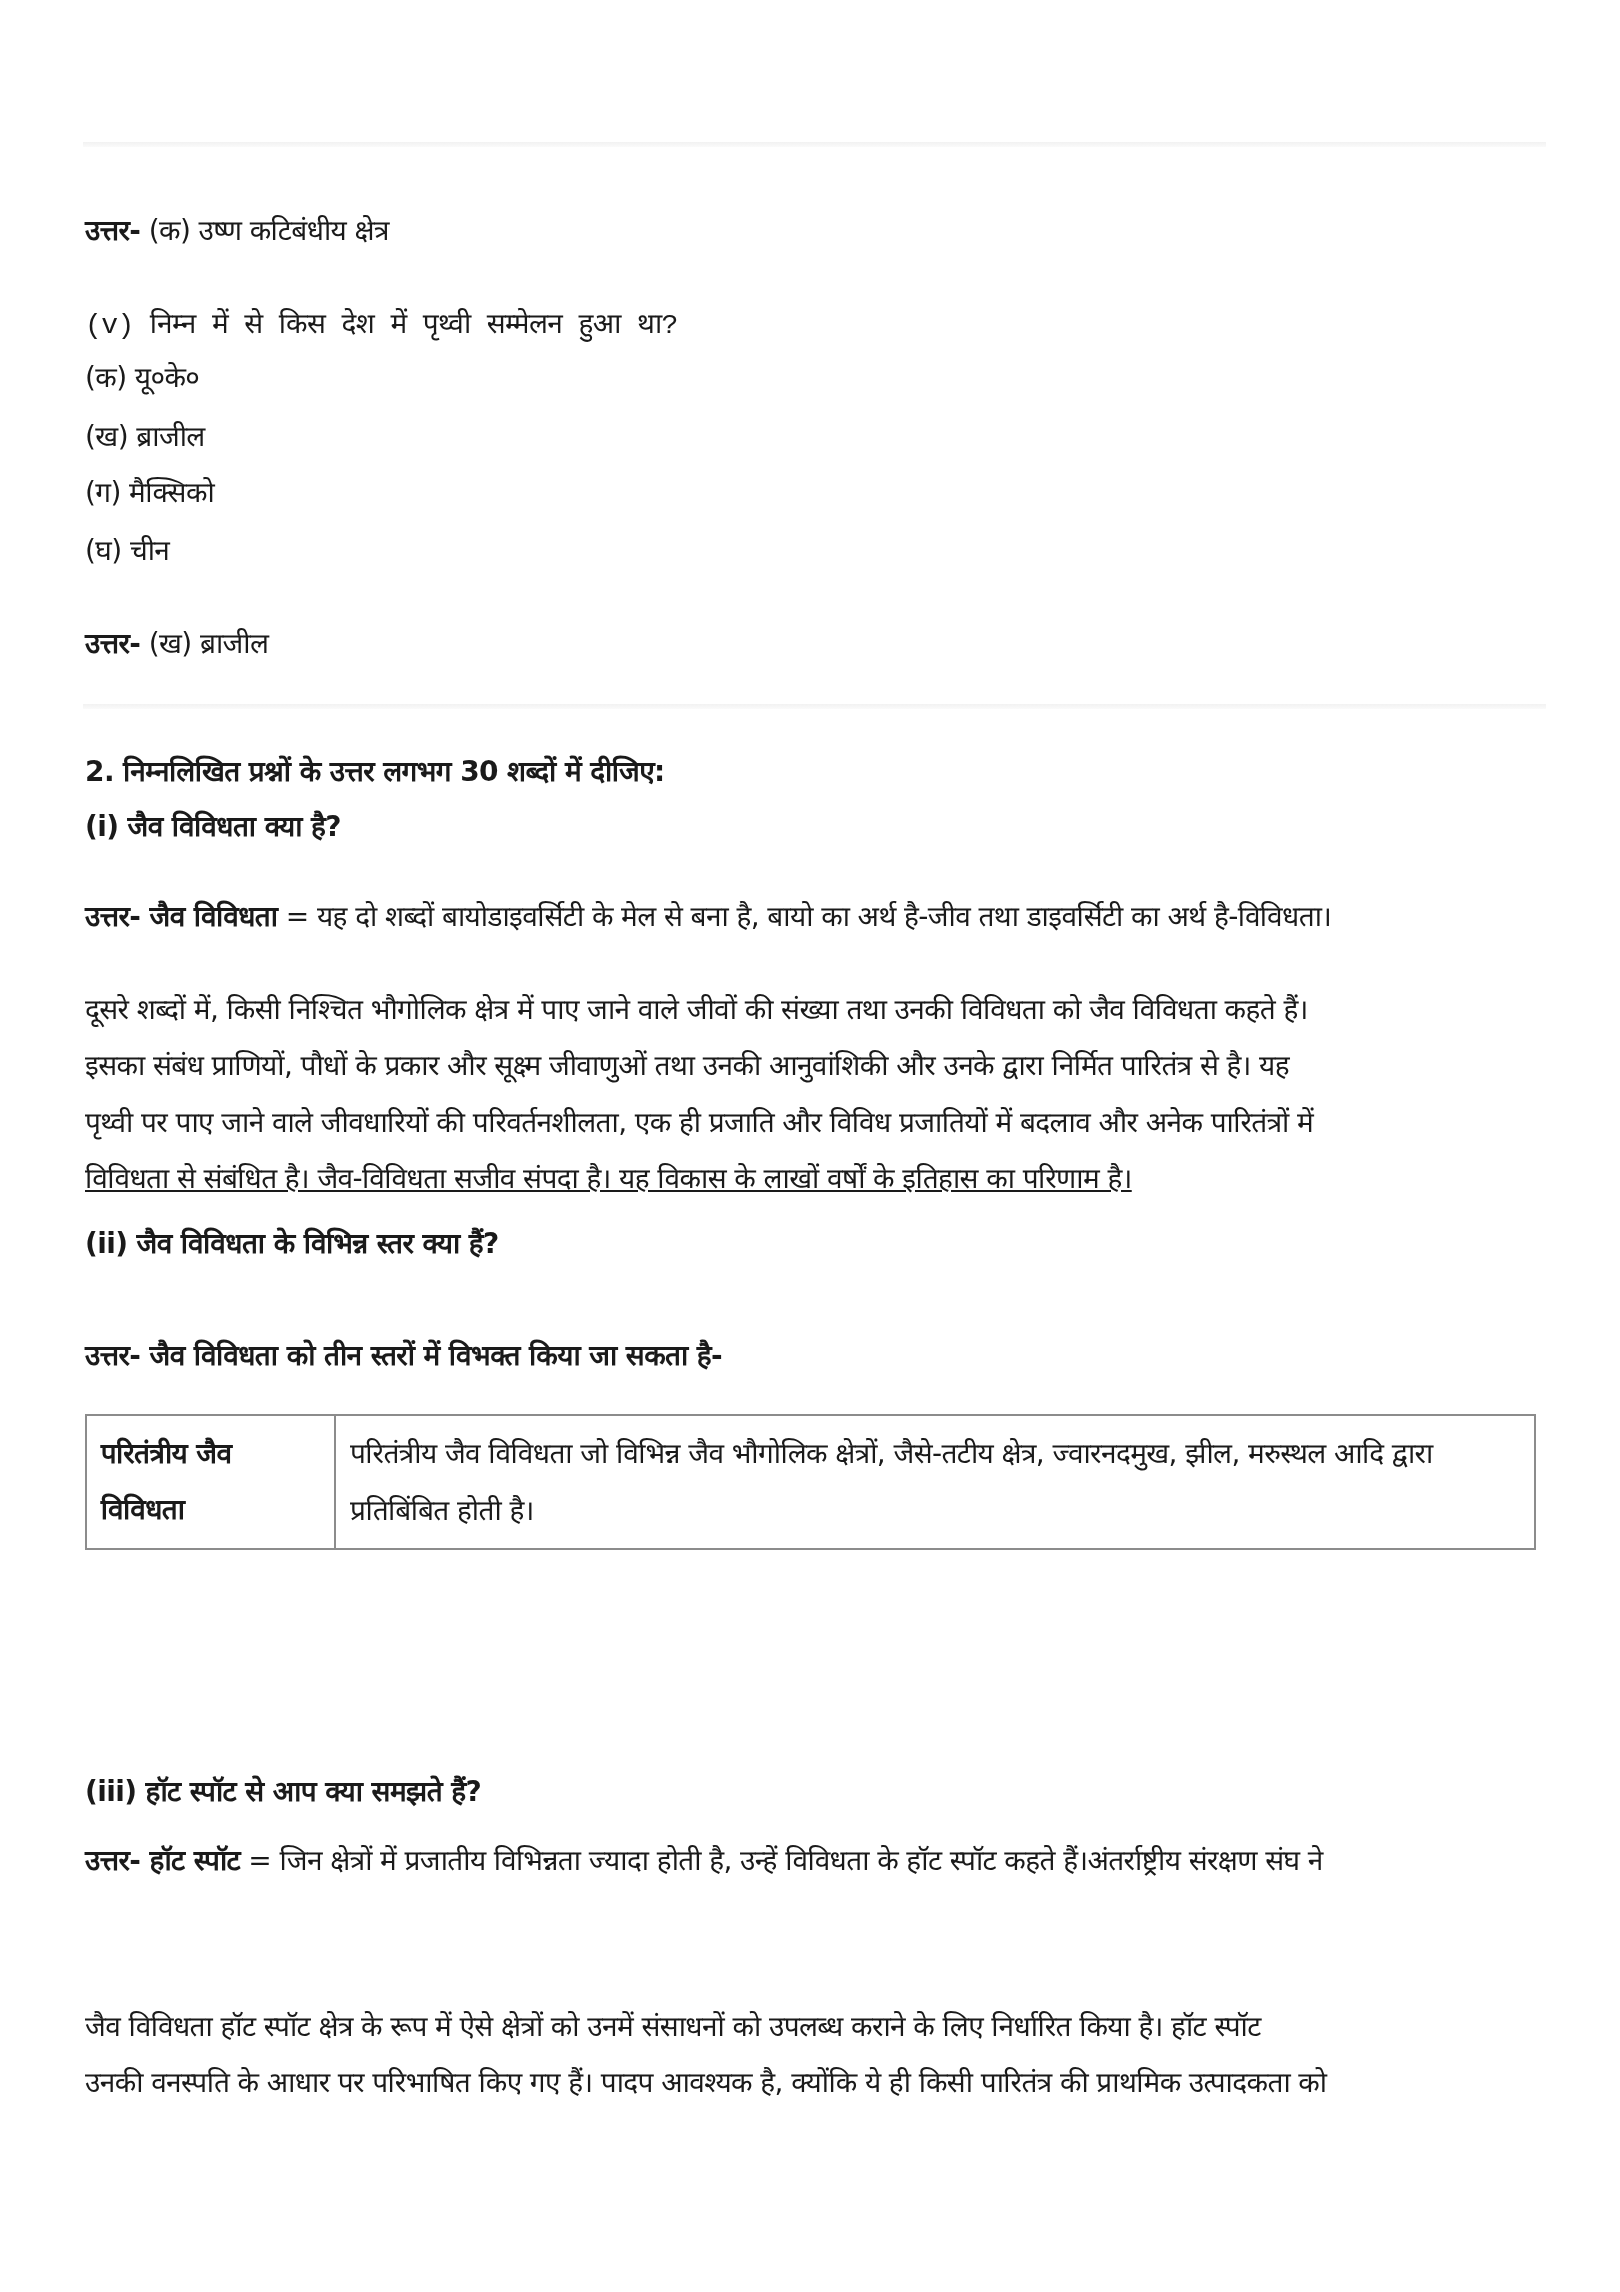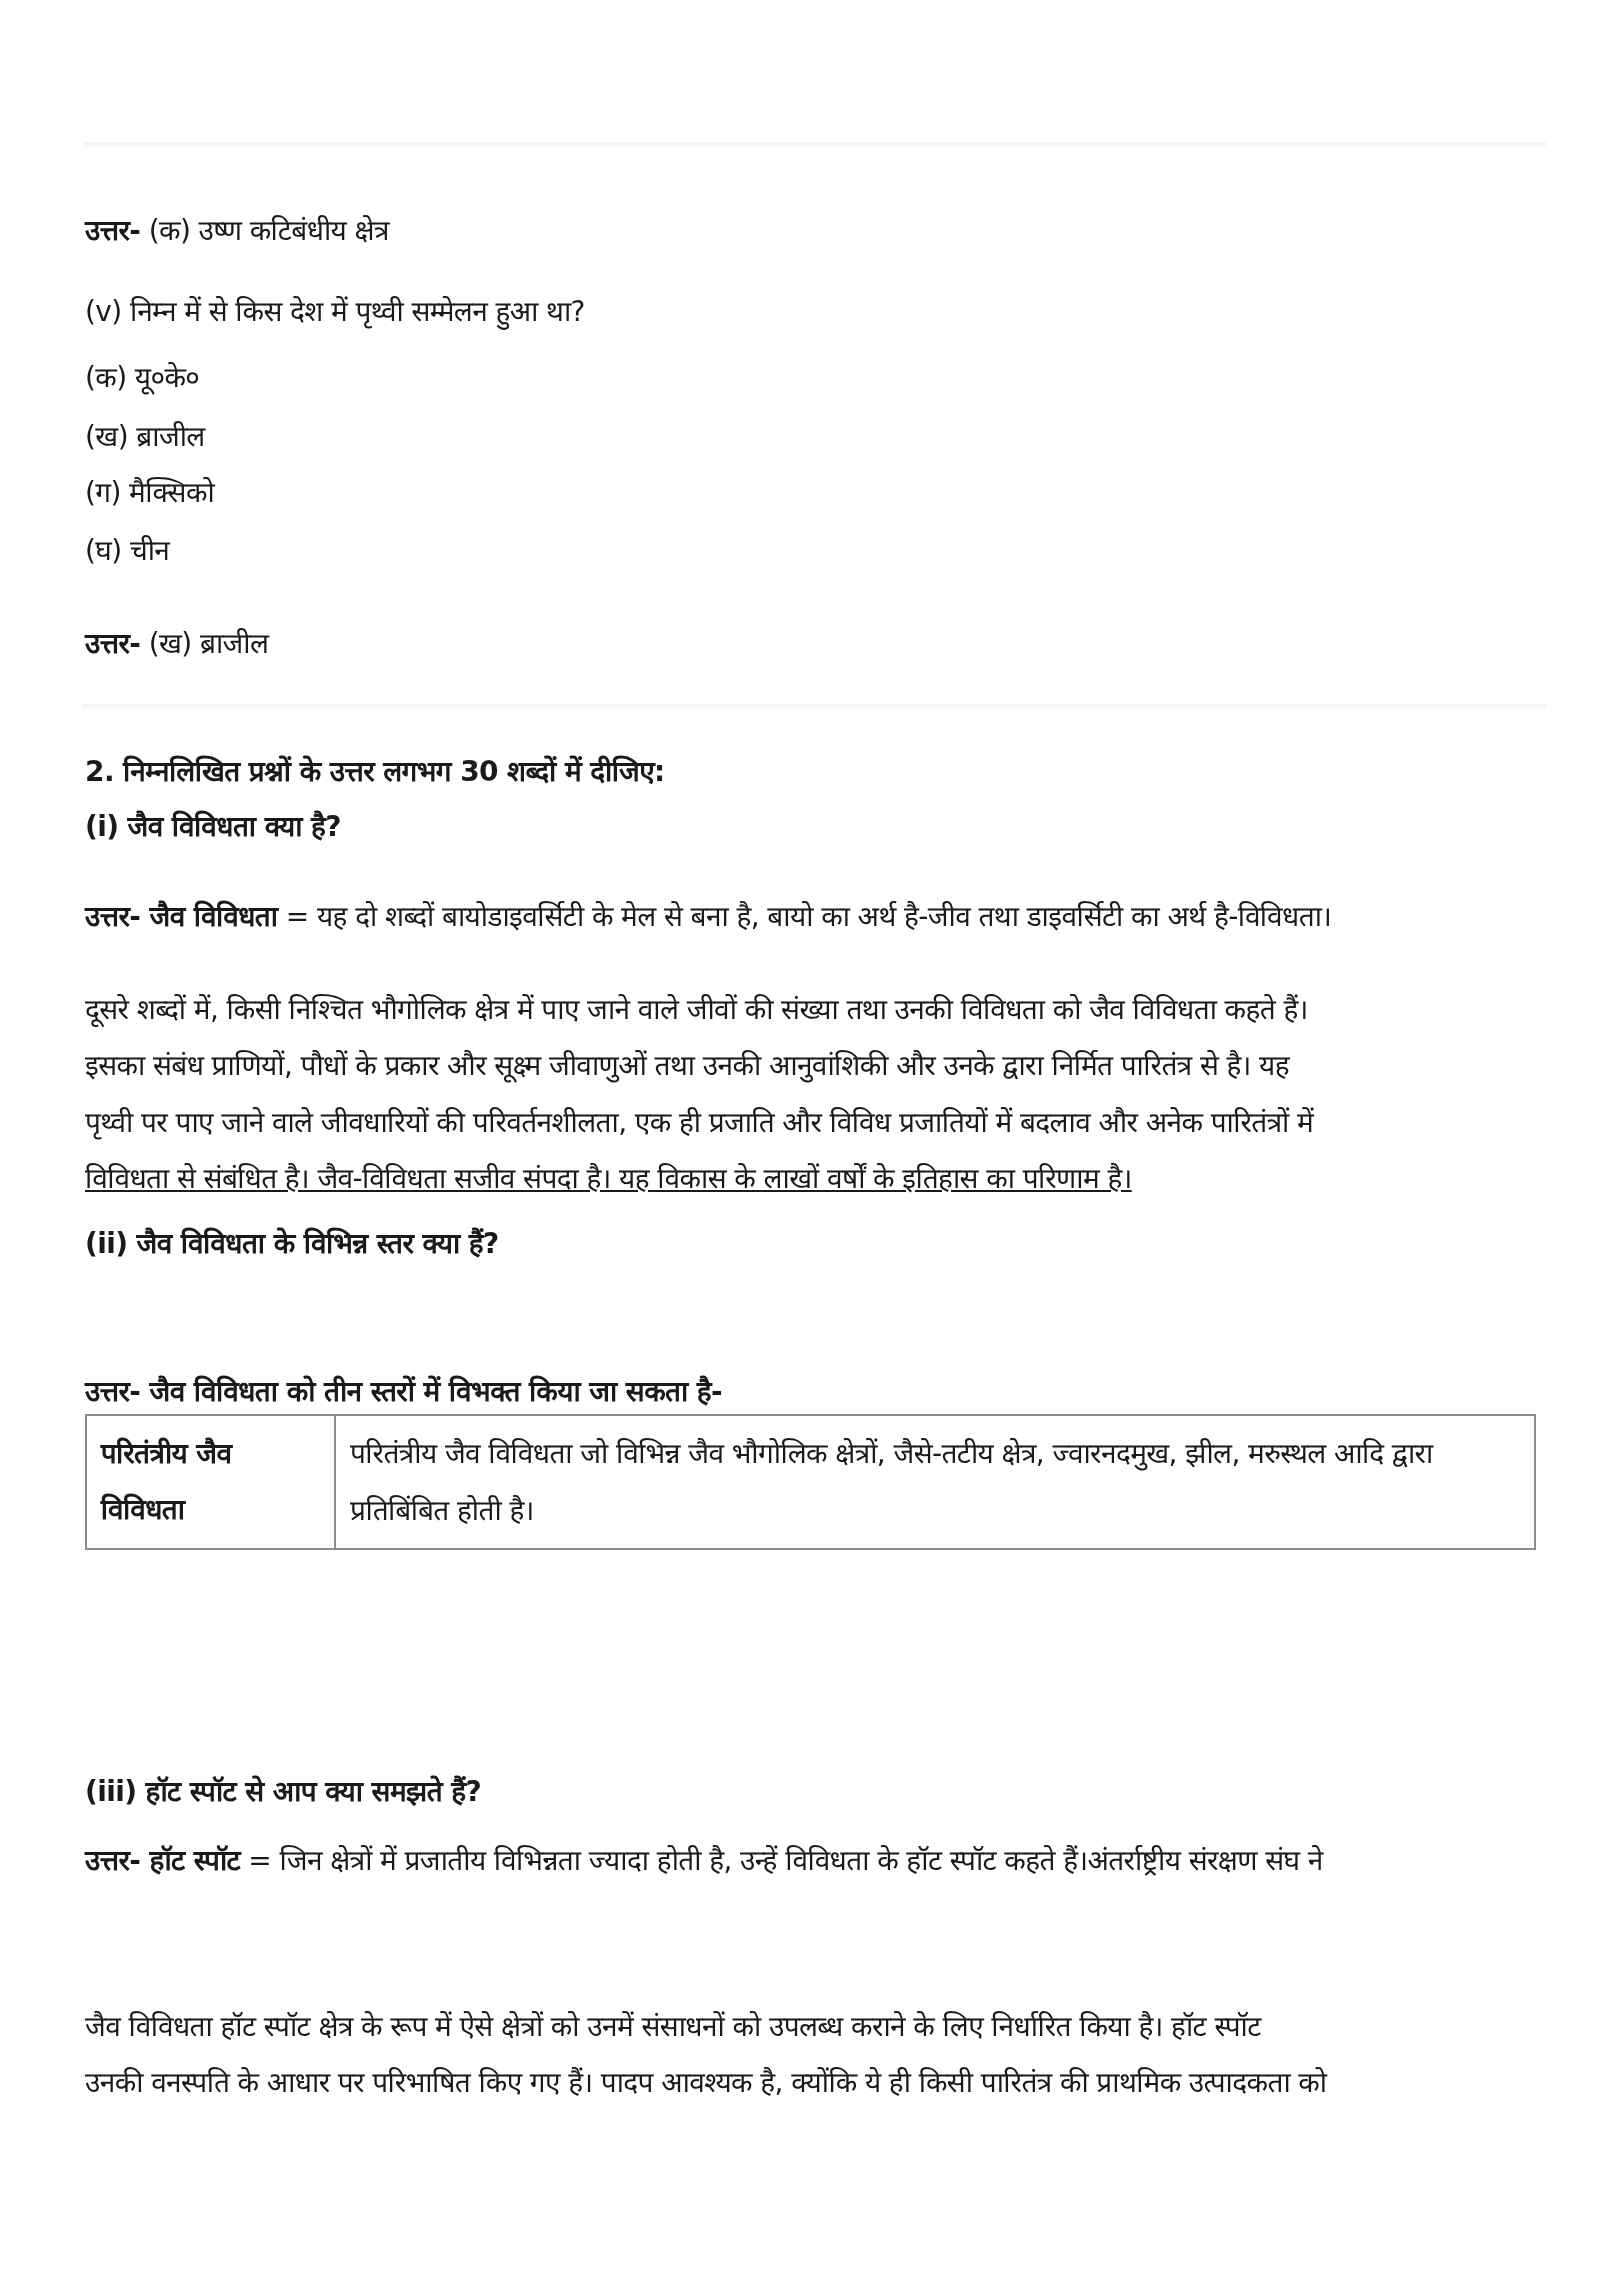--- a/index.html
+++ b/index.html
@@ -32,21 +32,21 @@
 </style>
 </head>
 <body>
 
 <div class="divider" style="top:142px;"></div>
 
 <div class="line" style="top:211px;">
   <span class="b">उत्तर-</span><span> (क) उष्ण कटिबंधीय क्षेत्र</span>
 </div>
 
-<div class="line" style="top:292px;">(v) निम्न में से किस देश में पृथ्वी सम्मेलन हुआ था?</div>
+<div class="line" style="top:306px;font-family:Liberation Mono, monospace;">(v) निम्न में से किस देश में पृथ्वी सम्मेलन हुआ था?</div>
 <div class="line" style="top:358px;">(क) यू०के०</div>
 <div class="line" style="top:417px;">(ख) ब्राजील</div>
 <div class="line" style="top:473px;">(ग) मैक्सिको</div>
 <div class="line" style="top:531px;">(घ) चीन</div>
 
 <div class="line" style="top:624px;">
   <span class="b">उत्तर-</span><span> (ख) ब्राजील</span>
 </div>
 
 <div class="divider" style="top:704px;"></div>
@@ -57,21 +57,21 @@
 <div class="line" style="top:897px;">
   <span class="b">उत्तर- जैव विविधता</span><span> = यह दो शब्दों बायोडाइवर्सिटी के मेल से बना है, बायो का अर्थ है-जीव तथा डाइवर्सिटी का अर्थ है-विविधता।</span>
 </div>
 
 <div class="line" style="top:990px;"> दूसरे शब्दों में, किसी निश्चित भौगोलिक क्षेत्र में पाए जाने वाले जीवों की संख्या तथा उनकी विविधता को जैव विविधता कहते हैं।</div>
 <div class="line" style="top:1046px;">इसका संबंध प्राणियों, पौधों के प्रकार और सूक्ष्म जीवाणुओं तथा उनकी आनुवांशिकी और उनके द्वारा निर्मित पारितंत्र से है। यह</div>
 <div class="line" style="top:1103px;">पृथ्वी पर पाए जाने वाले जीवधारियों की परिवर्तनशीलता, एक ही प्रजाति और विविध प्रजातियों में बदलाव और अनेक पारितंत्रों में</div>
 <div class="line" style="top:1159px;text-decoration:underline;">विविधता से संबंधित है। जैव-विविधता सजीव संपदा है। यह विकास के लाखों वर्षों के इतिहास का परिणाम है।</div>
 
 <div class="line b" style="top:1224px;">(ii) जैव विविधता के विभिन्न स्तर क्या हैं?</div>
-<div class="line b" style="top:1372px;">उत्तर- जैव विविधता को तीन स्तरों में विभक्त किया जा सकता है-</div>
+<div class="line b" style="top:1336px;">उत्तर- जैव विविधता को तीन स्तरों में विभक्त किया जा सकता है-</div>
 
 <table class="levels">
   <tbody>
   <tr>
     <td class="term">परितंत्रीय जैव विविधता</td>
     <td>परितंत्रीय जैव विविधता जो विभिन्न जैव भौगोलिक क्षेत्रों, जैसे-तटीय क्षेत्र, ज्वारनदमुख, झील, मरुस्थल आदि द्वारा प्रतिबिंबित होती है।</td>
   </tr>
 </tbody>
   </table>
 

